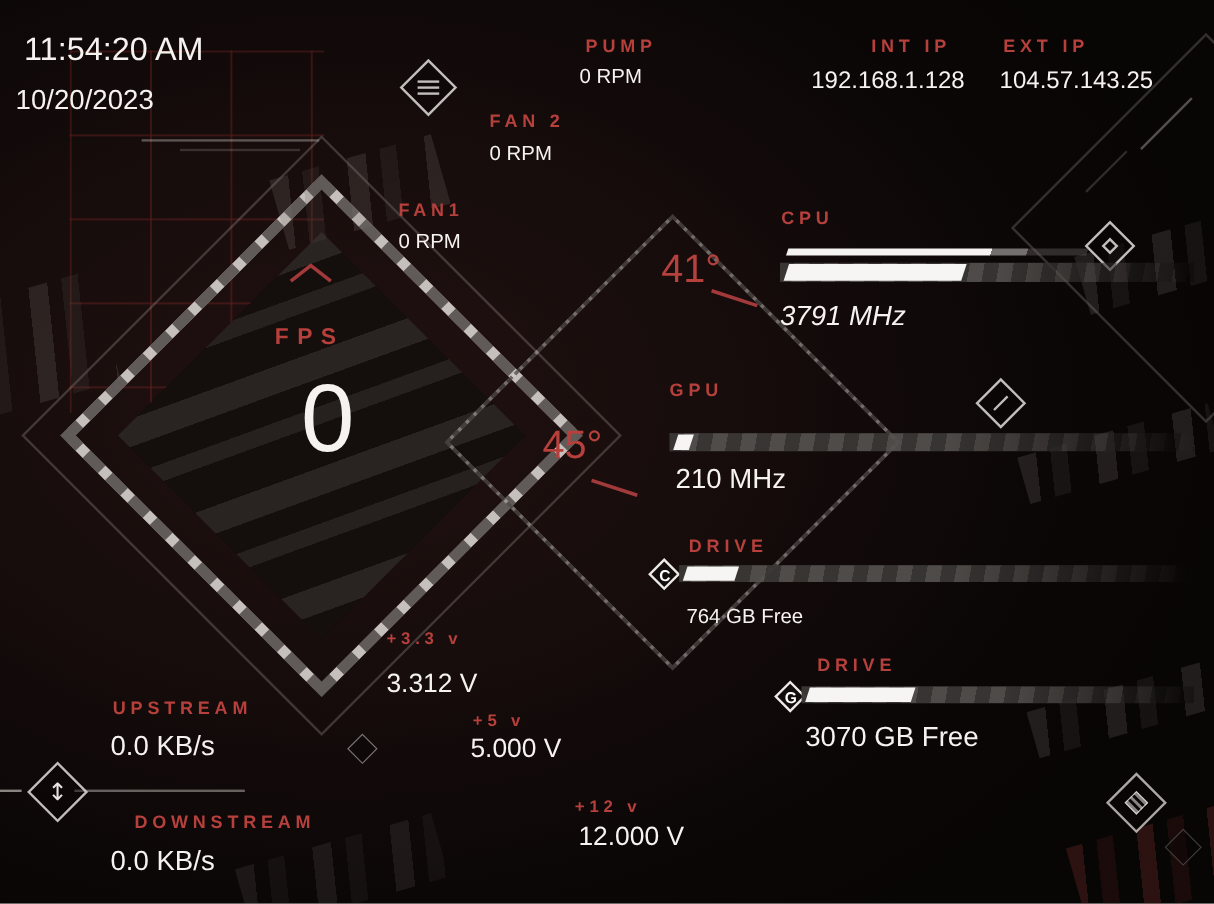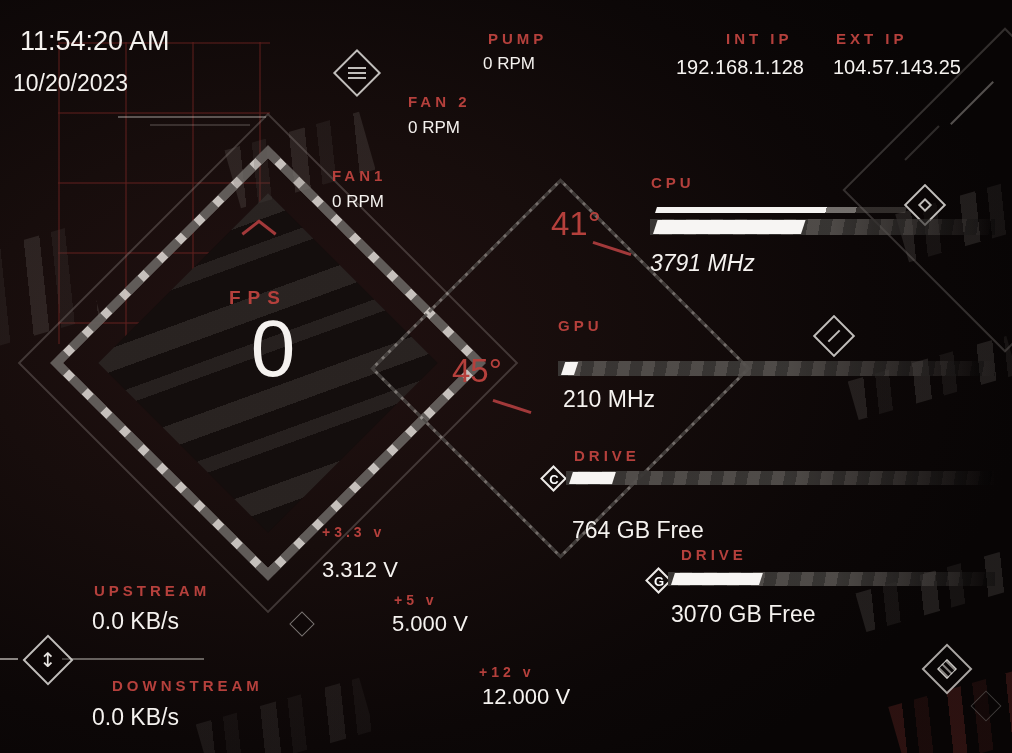--- a/index.html
+++ b/index.html
@@ -148,21 +148,21 @@
 <div class="abs label" style="left:332px;top:167px;">FAN1</div>
 <div class="abs value" style="left:332px;top:192px;font-size:17px;">0 RPM</div>
 
 <div class="abs label" style="left:678px;top:30px;margin-left:48px;">INT IP</div>
 <div class="abs value" style="left:676px;top:56px;font-size:20px;">192.168.1.128</div>
 <div class="abs label" style="left:836px;top:30px;">EXT IP</div>
 <div class="abs value" style="left:833px;top:56px;font-size:20px;">104.57.143.25</div>
 
 <div class="chev" style="left:240px;top:226px;transform:rotate(-38deg);"></div>
 <div class="chev" style="left:256px;top:226px;transform:rotate(38deg);"></div>
-<div class="abs label" style="left:229px;top:287px;font-size:19px;letter-spacing:7px;">FPS</div>
+<div class="abs label" style="left:229px;top:271px;font-size:19px;letter-spacing:7px;">FPS</div>
 <div class="abs value" style="left:200px;top:303px;width:146px;text-align:center;font-size:80px;font-weight:400;">0</div>
 
 <div class="abs temp" style="left:551px;top:205px;">41°</div>
 <div class="red-slash" style="left:592px;top:247px;"></div>
 <div class="abs label" style="left:651px;top:174px;">CPU</div>
 <div class="bar-highlight" style="left:656px;top:207px;width:250px;"></div>
 <div class="bar-track" style="left:650px;top:219px;width:345px;height:16px;">
   <div class="bar-fill" style="width: 43%;"></div>
 </div>
 <div class="abs value" style="left:650px;top:250px;font-size:23px;font-style:italic;">3791 MHz</div>
@@ -176,21 +176,21 @@
 <div class="abs value" style="left:563px;top:386px;font-size:23px;">210 MHz</div>
 
 <div class="drive-icon" style="left:540px;top:465px;">
   <span class="shape"></span>
   <span class="letter">C</span>
 </div>
 <div class="abs label" style="left:574px;top:447px;">DRIVE</div>
 <div class="bar-track" style="left:566px;top:471px;width:429px;height:14px;">
   <div class="bar-fill" style="width: 10%;"></div>
 </div>
-<div class="abs value" style="left:572px;top:517px;font-size:23px;">764 GB Free</div>
+<div class="abs value" style="left:572px;top:504px;font-size:17px;">764 GB Free</div>
 
 <div class="drive-icon" style="left:645px;top:567px;">
   <span class="shape"></span>
   <span class="letter">G</span>
 </div>
 <div class="abs label" style="left:681px;top:546px;">DRIVE</div>
 <div class="bar-track" style="left:668px;top:572px;width:327px;height:14px;">
   <div class="bar-fill" style="width: 27%;"></div>
 </div>
 <div class="abs value" style="left:671px;top:601px;font-size:23px;">3070 GB Free</div>

